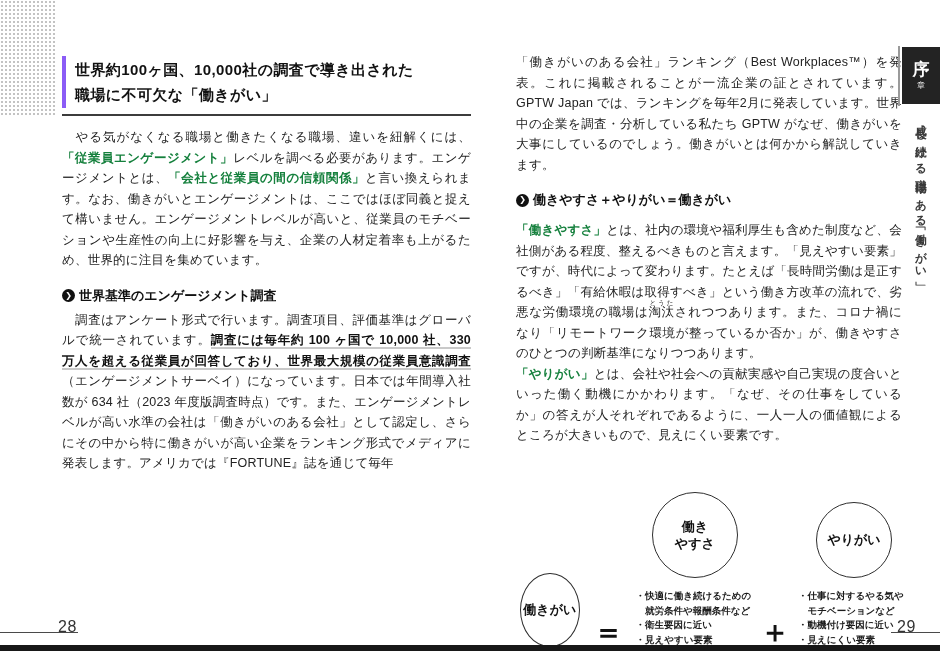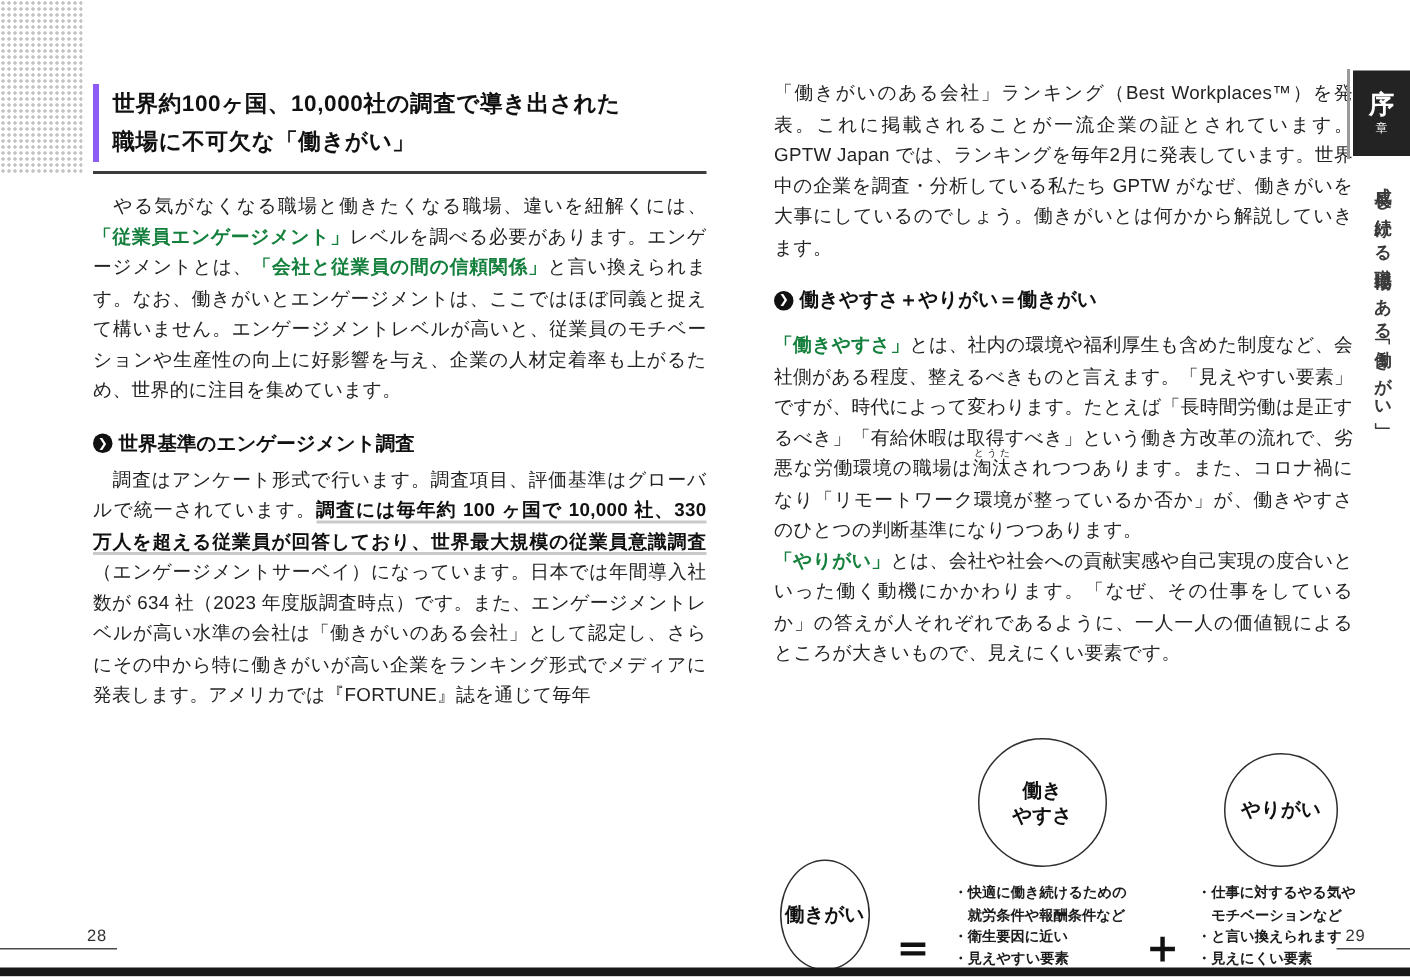--- a/index.html
+++ b/index.html
@@ -48,21 +48,21 @@
   .note{padding-left:1em;text-indent:-1em;text-align:left;}
   
   .tab-edge-line{position:absolute;right:40px;top:46px;width:2px;height:60px;background:#9a9a9a;}
   .side-tab{position:absolute;right:0;top:47px;width:38px;height:57px;background:#232323;
             display:flex;flex-direction:column;align-items:center;justify-content:center;color:#fff;}
   .tab-big{font-size:17px;font-weight:bold;line-height:1.1;}
   .tab-small{font-size:8px;line-height:1.2;margin-top:1px;}
   .vtext{position:absolute;right:12px;top:116px;writing-mode:vertical-rl;text-orientation:upright;
          font-size:11.5px;font-weight:bold;color:#3a3a3a;letter-spacing:2.5px;}
   
-  .pn{position:absolute;top:618px;font-size:11px;color:#333;letter-spacing:0.5px;}
+  .pn{position:absolute;top:618px;font-size:16px;color:#333;letter-spacing:0.5px;}
   .pn-left{left:58px;}
   .pn-right{left:897px;}
   .pn-line{position:absolute;top:632px;height:0;border-top:1.6px solid #4a4a4a;}
   .pn-line-left{left:0;width:78px;}
   .pn-line-right{left:891px;width:49px;}
   .bottom-bar{position:absolute;left:0;right:0;bottom:0;height:6px;background:#181818;}
 </style>
 </head>
 <body>
 
@@ -116,21 +116,21 @@
             <div class="note">・見えやすい要素</div>
           </div>
       </div>
       <div class="op op-pl">＋</div>
       <div class="d-col d-col3">
         <div class="circle c3">
           <span>やりがい</span>
         </div>
         <div class="notes">
             <div class="note">・仕事に対するやる気やモチベーションなど</div>
-            <div class="note">・と言い換えられます</div>
+            <div class="note">・動機付け要因に近い</div>
             <div class="note">・見えにくい要素</div>
           </div>
       </div>
     </div>
   </div>
 
   <div class="tab-edge-line"></div>
   <div class="side-tab">
     <div class="tab-big">序</div>
     <div class="tab-small">章</div>

